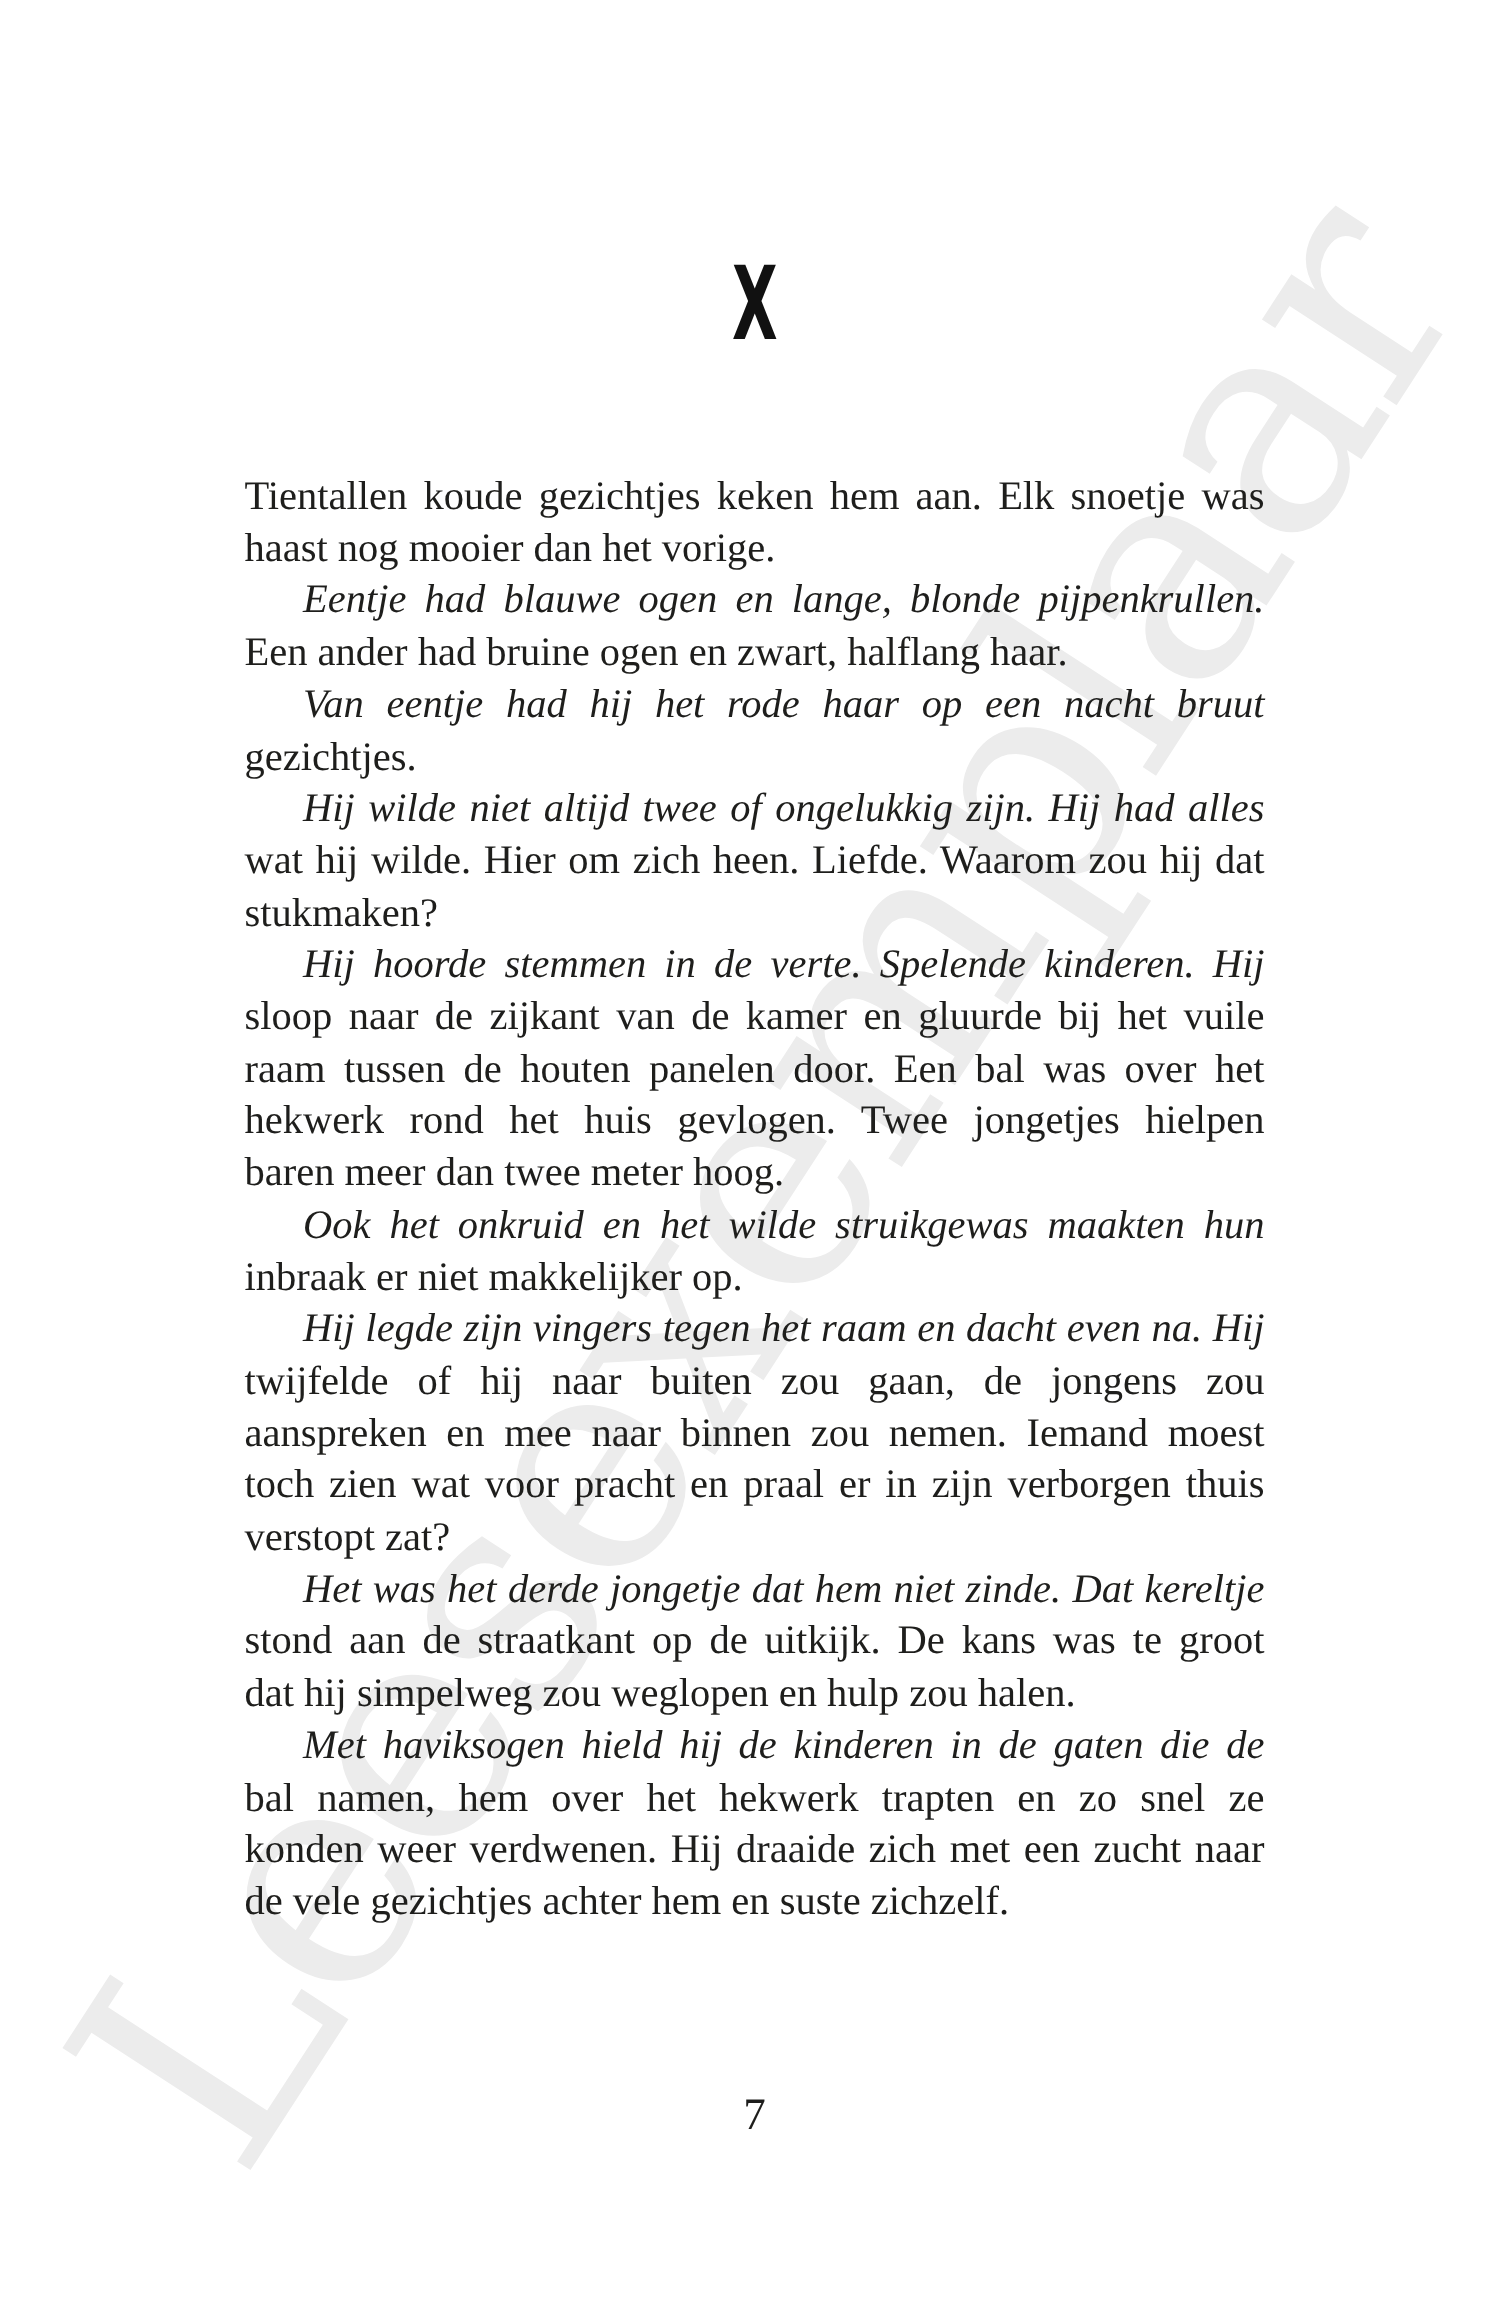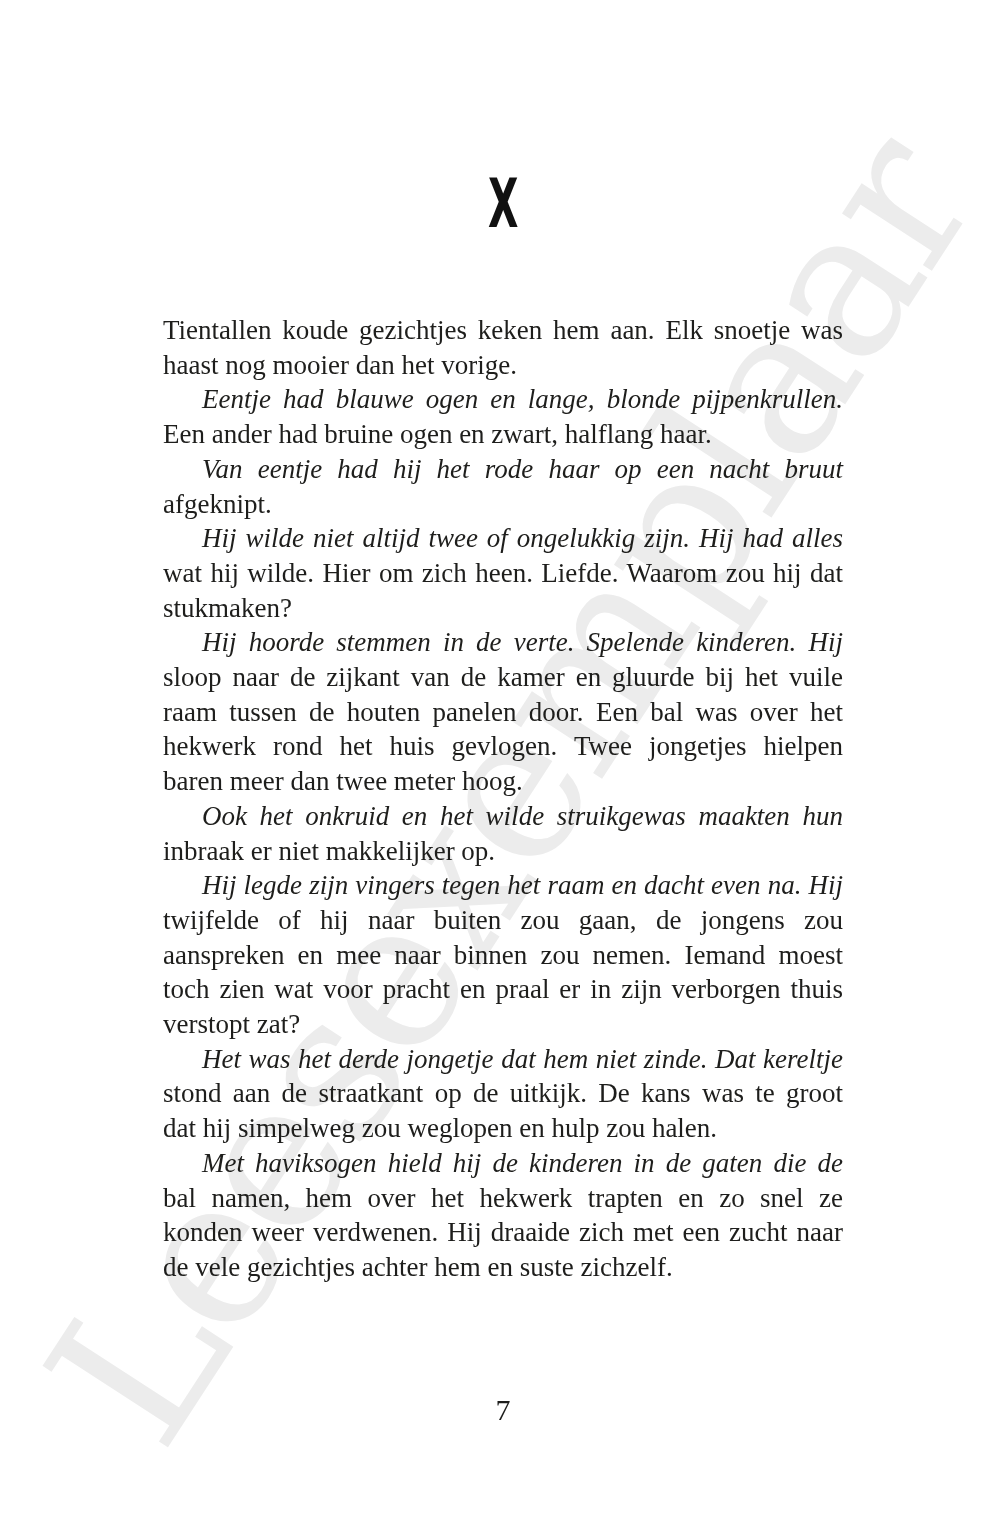--- a/index.html
+++ b/index.html
@@ -101,21 +101,21 @@
         <div class="para">
           <div class="line">Tientallen koude gezichtjes keken hem aan. Elk snoetje was</div>
           <div class="line last">haast nog mooier dan het vorige.</div>
         </div>
         <div class="para indent">
           <div class="line">Eentje had blauwe ogen en lange, blonde pijpenkrullen.</div>
           <div class="line last">Een ander had bruine ogen en zwart, halflang haar.</div>
         </div>
         <div class="para indent">
           <div class="line">Van eentje had hij het rode haar op een nacht bruut</div>
-          <div class="line last">afgeknipt.</div>
+          <div class="line last">gezichtjes.</div>
         </div>
         <div class="para indent">
           <div class="line">Hij wilde niet altijd twee of ongelukkig zijn. Hij had alles</div>
           <div class="line">wat hij wilde. Hier om zich heen. Liefde. Waarom zou hij dat</div>
           <div class="line last">stukmaken?</div>
         </div>
         <div class="para indent">
           <div class="line">Hij hoorde stemmen in de verte. Spelende kinderen. Hij</div>
           <div class="line">sloop naar de zijkant van de kamer en gluurde bij het vuile</div>
           <div class="line">raam tussen de houten panelen door. Een bal was over het</div>

